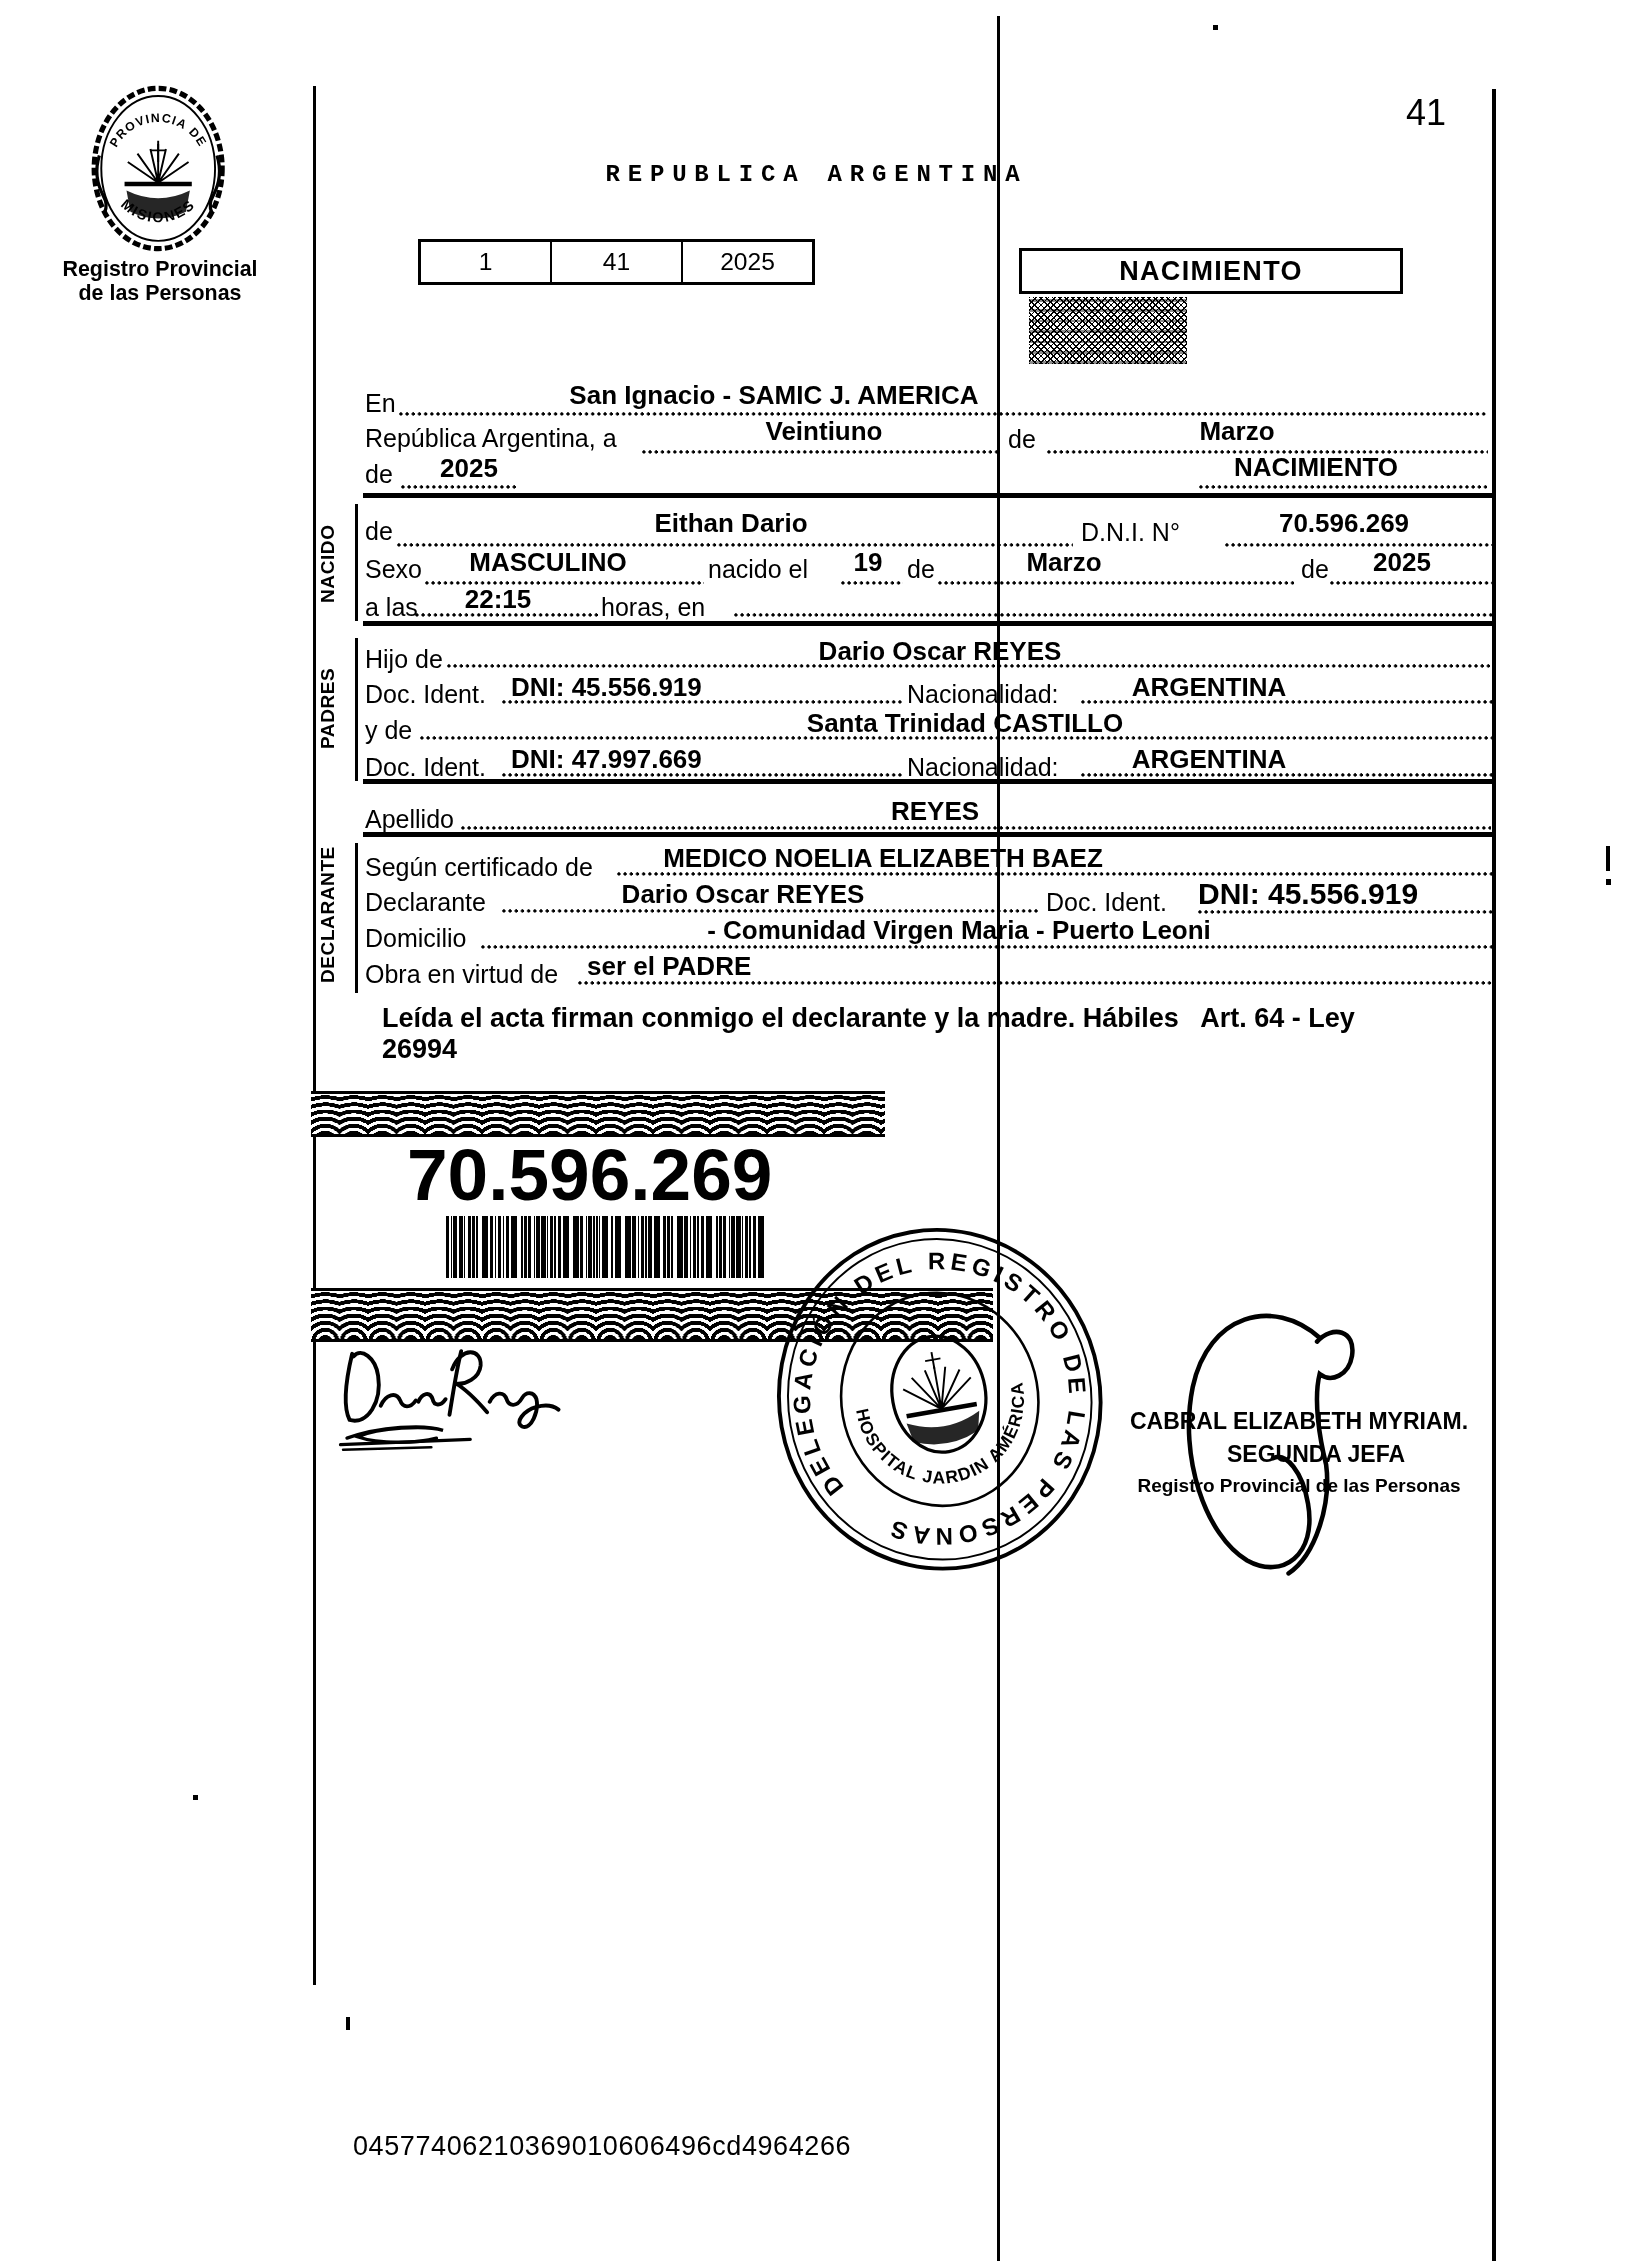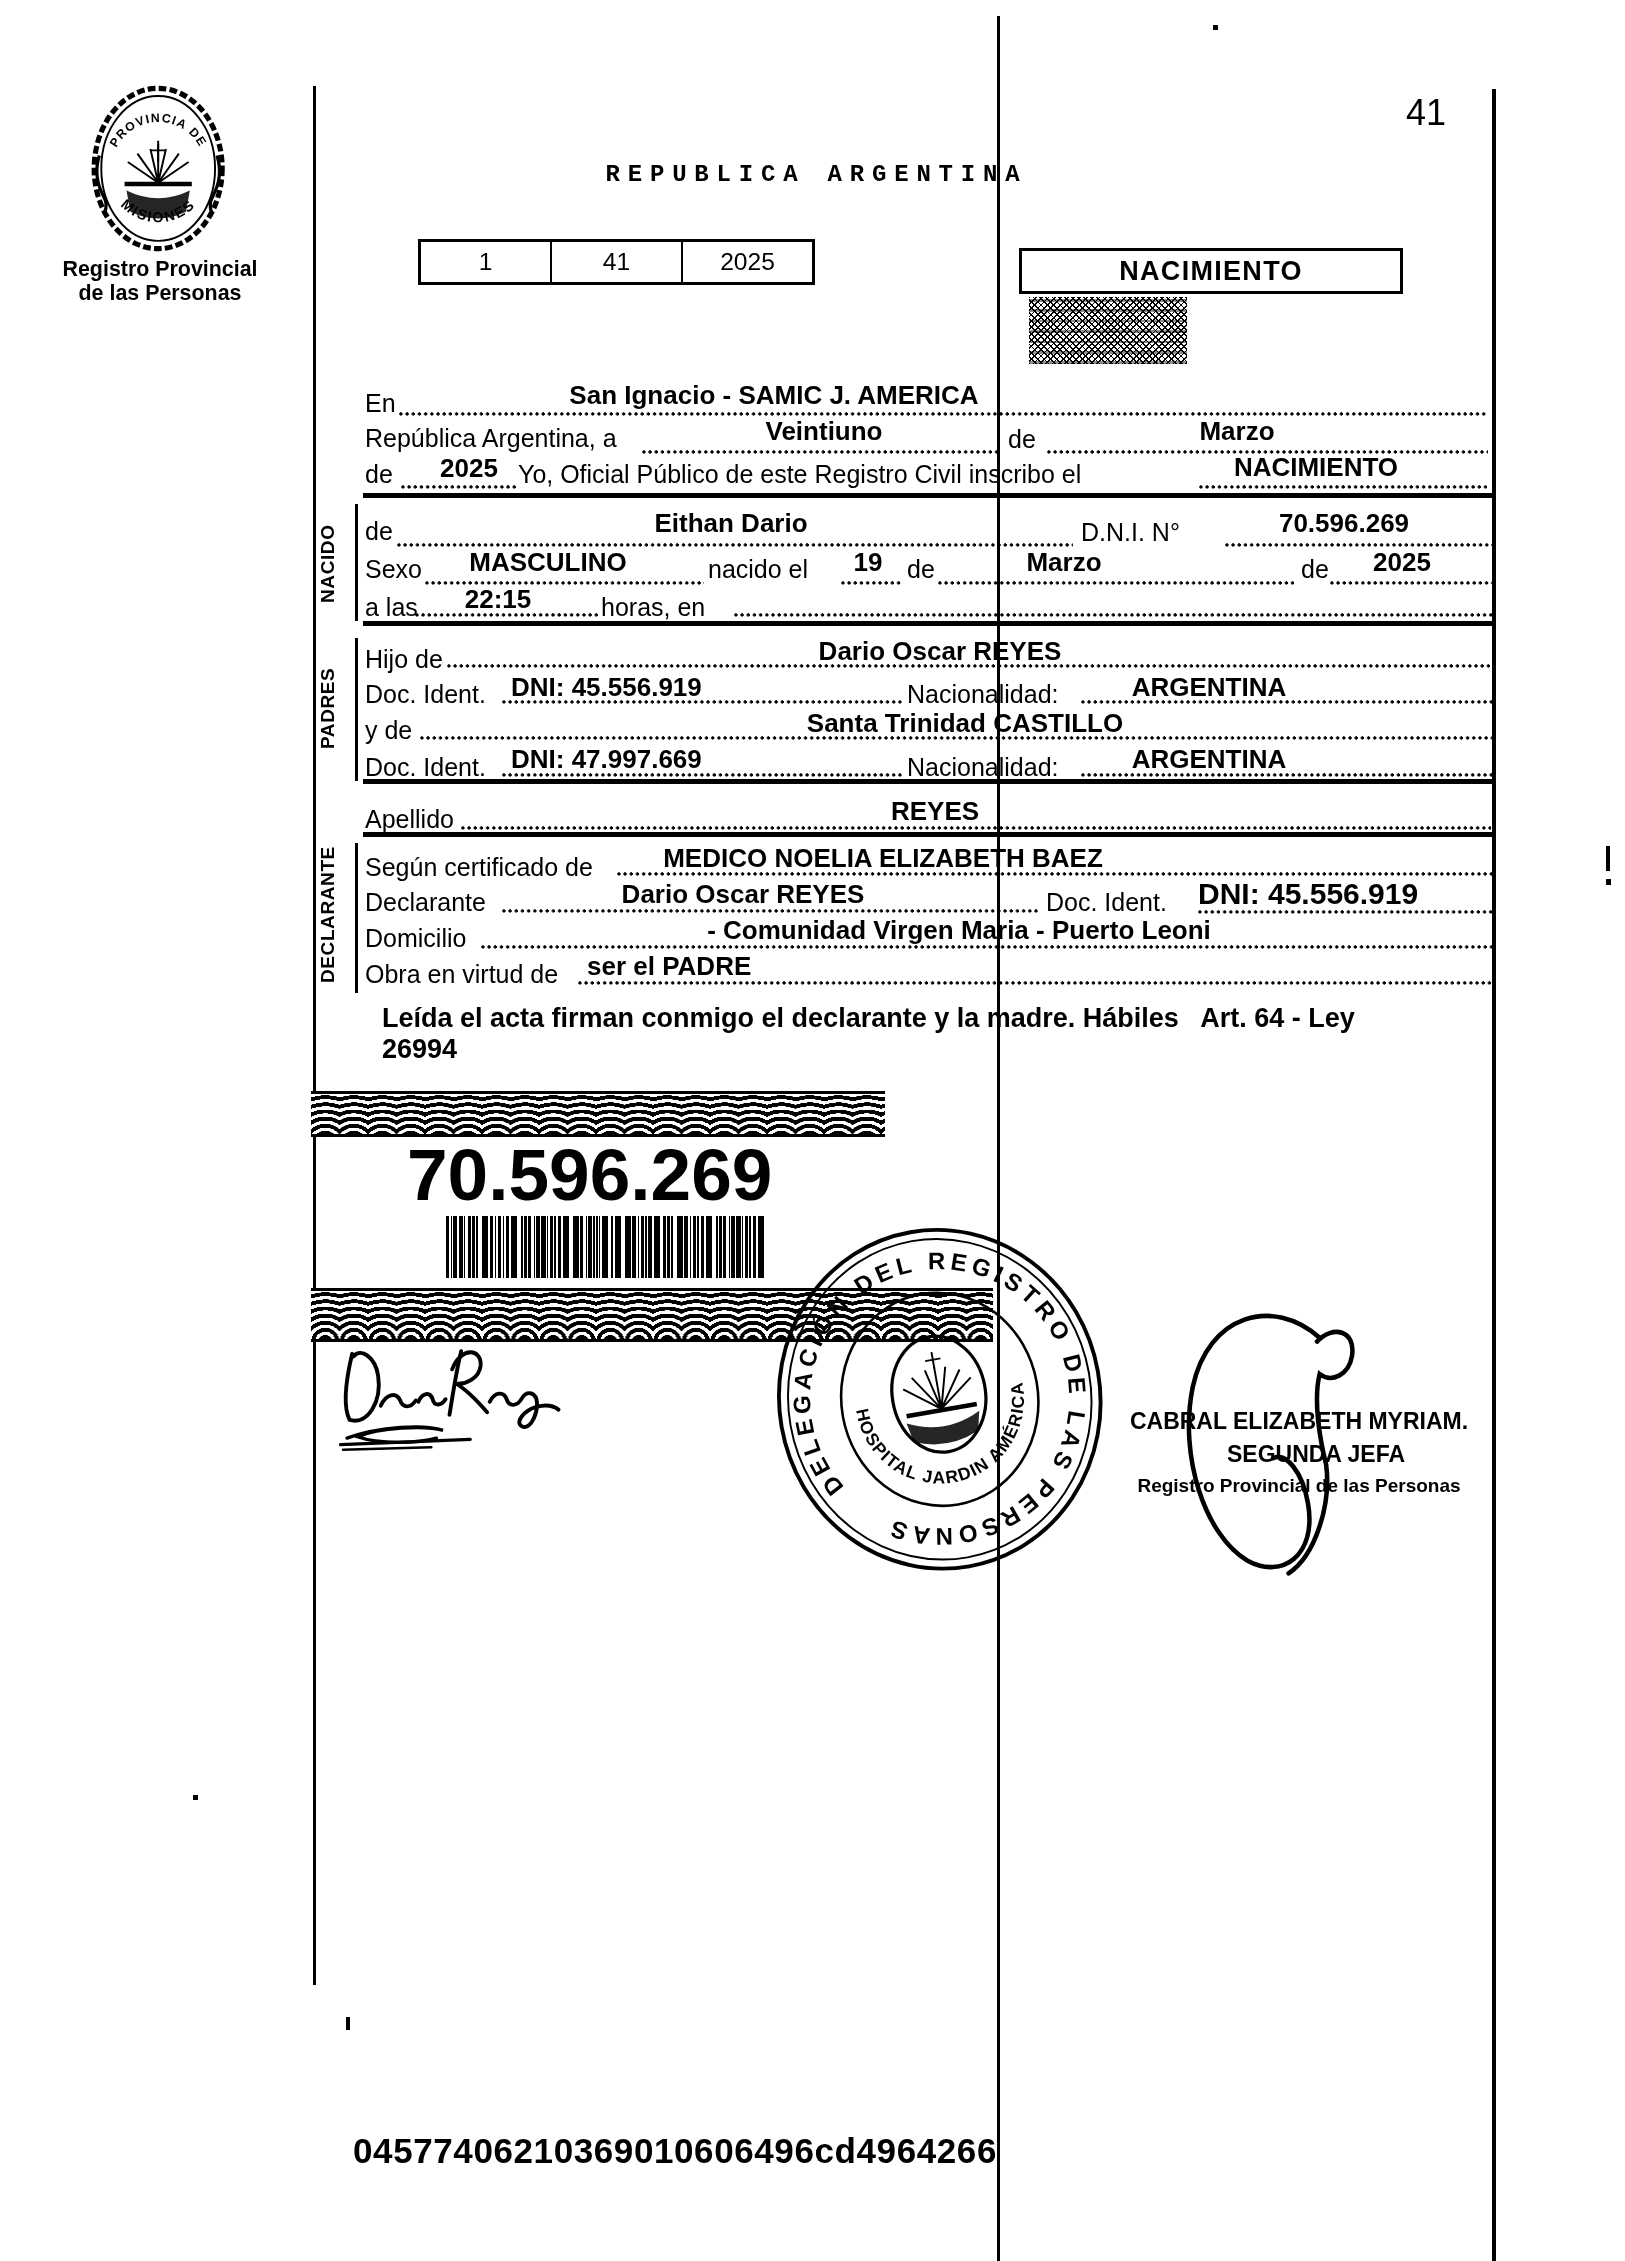--- a/index.html
+++ b/index.html
@@ -52,21 +52,21 @@
     border-top:3.2px solid #000; border-bottom:3.2px solid #000;
   }
   .bignum { position:absolute; left:407px; top:1138px; font-size:73px; font-weight:bold; line-height:1; }
   .barcode {
     position:absolute; left:446px; top:1216px; width:321px; height:62px; background-color:#fff;
     background-image:
       repeating-linear-gradient(90deg, #000 0 2.6px, transparent 2.6px 4.5px, #000 4.5px 5.8px, transparent 5.8px 9.7px, #000 9.7px 11px, transparent 11px 13px),
       repeating-linear-gradient(90deg, #000 0 1.9px, transparent 1.9px 7.1px, #000 7.1px 10.4px, transparent 10.4px 15px);
   }
   .closing { position:absolute; left:382px; font-size:27px; font-weight:bold; white-space:pre; }
-  .bottomcode { position:absolute; left:353px; top:2131px; font-size:35px; font-weight:bold; letter-spacing:0.6px; }
+  .bottomcode { position:absolute; left:353px; top:2131px; font-size:27px; font-weight:normal; letter-spacing:0.6px; }
   .cap { position:absolute; font-size:21.4px; font-weight:bold; white-space:nowrap; }
   .offtxt { position:absolute; font-weight:bold; white-space:nowrap; }
   .speck { position:absolute; background:#000; }
   svg text { font-family:"Liberation Sans", sans-serif; }
 </style>
 </head>
 <body>
 
 <div class="page">
 
@@ -120,21 +120,20 @@
 
   <div class="lbl" style="left:365px; top:425px;">República Argentina, a</div>
   <div class="val ctr" style="left:824px; top:417px;">Veintiuno</div>
   <div class="lbl" style="left:1008px; top:426px;">de</div>
   <div class="val ctr" style="left:1237px; top:417px;">Marzo</div>
   <div class="dots" style="left:642px; top:450px; width:356px;"></div>
   <div class="dots" style="left:1047px; top:450px; width:441px;"></div>
 
   <div class="lbl" style="left:365px; top:461px;">de</div>
   <div class="val ctr" style="left:469px; top:454px;">2025</div>
-  <div class="lbl" style="left:518px; top:461px;">Yo, Oficial Público de este Registro Civil inscribo el</div>
   <div class="val ctr" style="left:1316px; top:453px;">NACIMIENTO</div>
   <div class="dots" style="left:401px; top:485px; width:117px;"></div>
   <div class="dots" style="left:1199px; top:485px; width:288px;"></div>
   <div class="hrule" style="left:363px; top:493px; width:1129px;"></div>
 
   <div class="vlabel" style="left:317px; top:603px;">NACIDO</div>
   <div class="vbar" style="left:355px; top:504px; height:117px;"></div>
 
   <div class="lbl" style="left:365px; top:518px;">de</div>
   <div class="val ctr" style="left:731px; top:509px;">Eithan Dario</div>

